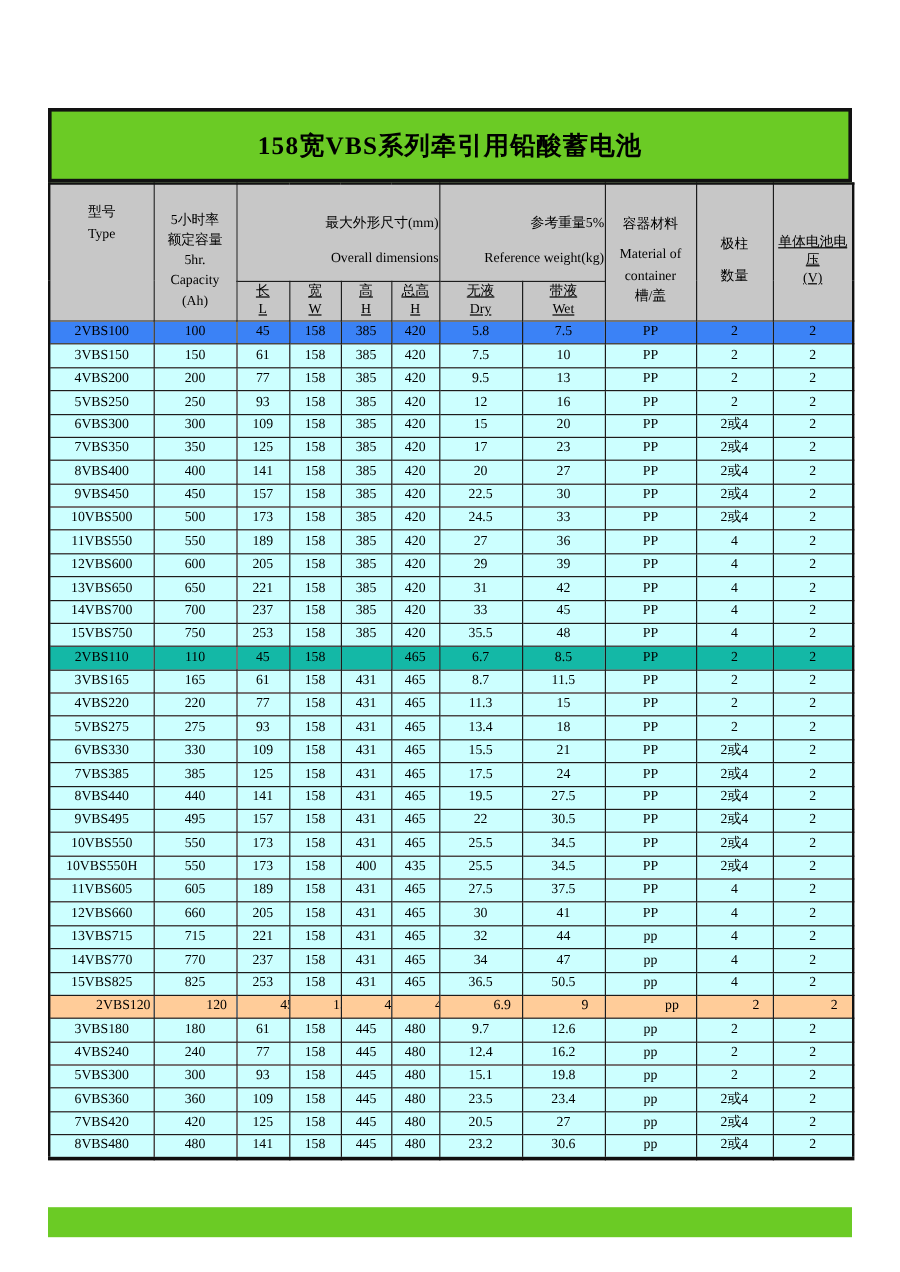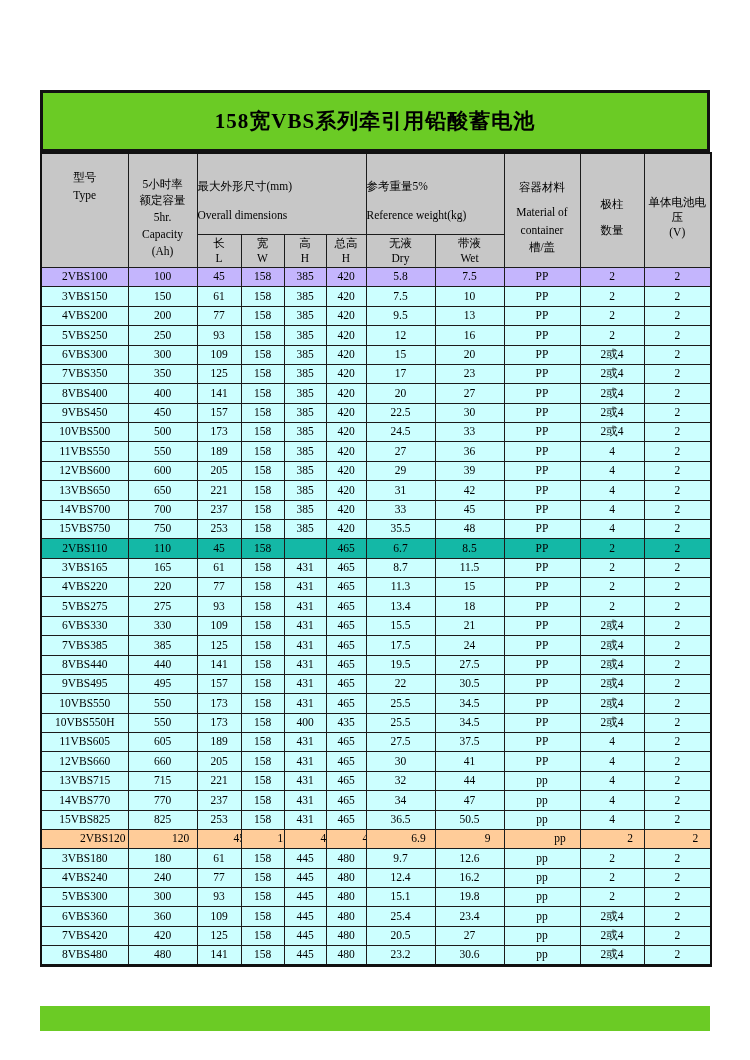--- a/index.html
+++ b/index.html
@@ -36,36 +36,36 @@
   table.spec { border: 2px solid #111; border-bottom-width: 3px; }
   thead th {
     background: #C7C7C7;
     font-weight: normal;
     font-size: 11.5px;
     line-height: 1.25;
   }
   tr.hrow1 th { height: 80px; }
   tr.hrow2 th { height: 33px; }
   .hcell { display: flex; flex-direction: column; align-items: center; justify-content: center; }
-  .group-head { display: flex; flex-direction: column; align-items: flex-start; justify-content: flex-start; padding-top: 14px; }
+  .group-head { display: flex; flex-direction: column; align-items: flex-end; justify-content: flex-start; padding-top: 14px; }
   .group-head div + div { margin-top: 15px; }
   .tall-head { display: flex; align-items: center; justify-content: flex-start; padding-top: 16px; height: 113px; }
   .tall-head.centered { justify-content: center; padding-top: 14px; }
   .model-head div + div { margin-top: 4px; }
   .cap-head div { line-height: 1.45; }
   .cont-head div { line-height: 1.5; }
   .cont-head div:first-child { margin-bottom: 8px; }
-  .sub-head div { line-height: 1.3; }
+  .sub-head div { line-height: 1.3; text-decoration: underline; }
   tbody td {
     background: #CCFFFF;
     font-size: 11.5px;
     height: 19.39px;
     line-height: 1;
   }
-  tr.hl-yellow td { background: #c4b5fd; }
+  tr.hl-yellow td { background: #3b82f6; }
   tr.hl-green  td { background: #14b8a6; }
   tr.hl-orange td { background: #FFCC99; padding-left: 36px; }
   .footer-bar {
     position: absolute;
     left: 40px; top: 1006px;
     width: 670px; height: 25px;
     background: #6BCB25;
   }
 </style>
 </head>
@@ -612,21 +612,21 @@
             <td>2</td>
             <td>2</td>
           </tr>
           <tr>
             <td>6VBS360</td>
             <td>360</td>
             <td>109</td>
             <td>158</td>
             <td>445</td>
             <td>480</td>
-            <td>25.4</td>
+            <td>23.5</td>
             <td>23.4</td>
             <td>pp</td>
             <td>2或4</td>
             <td>2</td>
           </tr>
           <tr>
             <td>7VBS420</td>
             <td>420</td>
             <td>125</td>
             <td>158</td>

